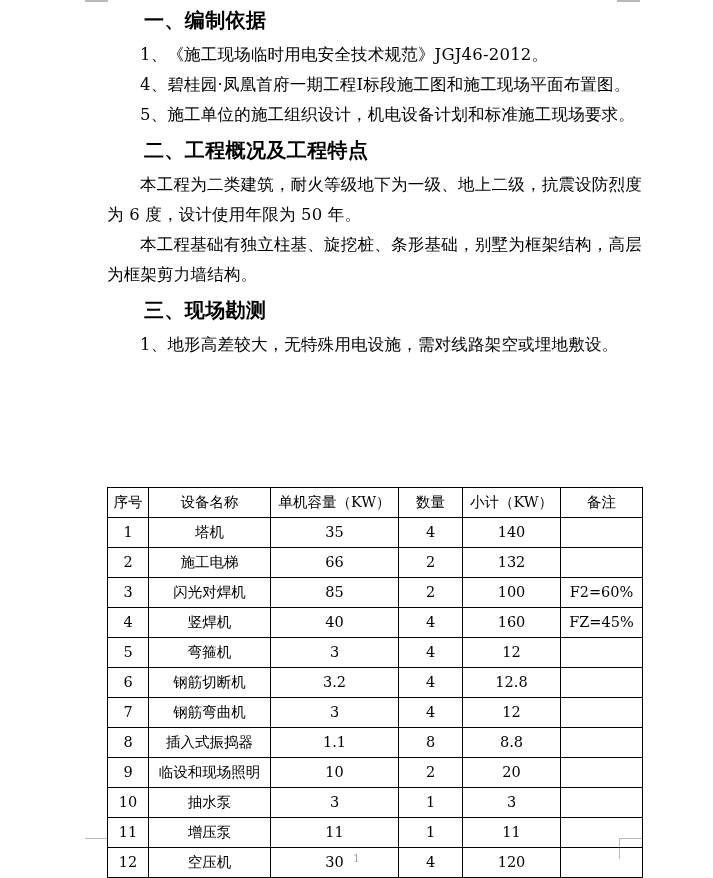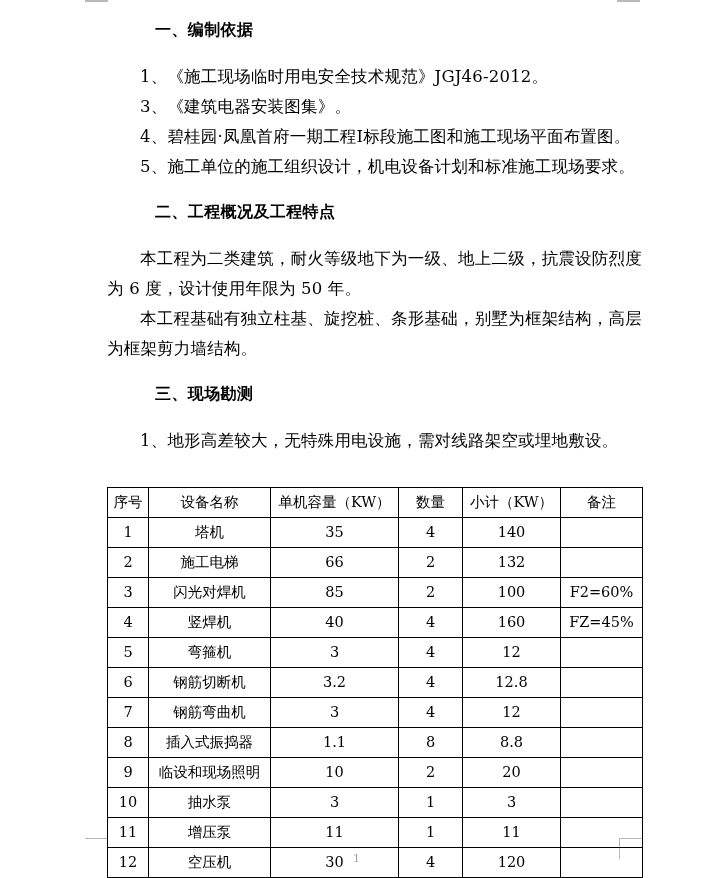--- a/index.html
+++ b/index.html
@@ -31,27 +31,27 @@
 
   
   .page-body {
     position: absolute;
     left: 107px;
     top: 0px;
     width: 535px;
   }
 
   .heading {
-    font-family: Liberation Mono, monospace;
+    font-family: Liberation Sans, sans-serif;
     font-weight: bold;
-    font-size: 16px;
+    font-size: 20px;
     line-height: 30px;
     text-indent: 32px;
     letter-spacing: 0.4px;
-    margin: 16px;
+    margin: 5px;
     white-space: nowrap;
   }
 
   .para {
     font-family: "DejaVu Serif", "Liberation Serif", serif;
     font-size: 16.5px;
     line-height: 30px;
     margin: 0;
     text-align: justify;
     text-justify: inter-ideograph;
@@ -108,21 +108,20 @@
 
 <div class="crop-mark crop-top-left"></div>
 <div class="crop-mark crop-top-right"></div>
 <div class="crop-mark crop-bot-left"></div>
 <div class="crop-mark crop-bot-right"></div>
 
 <div class="page-body">
 
   <div class="heading">一、编制依据</div>
   <div class="para indent">1、《施工现场临时用电安全技术规范》JGJ46-2012。</div>
-  <div class="para indent">3、《建筑电器安装图集》。</div>
   <div class="para indent">4、碧桂园·凤凰首府一期工程Ⅰ标段施工图和施工现场平面布置图。</div>
   <div class="para indent">5、施工单位的施工组织设计，机电设备计划和标准施工现场要求。</div>
 
   <div class="heading">二、工程概况及工程特点</div>
   <div class="para indent">本工程为二类建筑，耐火等级地下为一级、地上二级，抗震设防烈度为 6 度，设计使用年限为 50 年。</div>
   <div class="para indent">本工程基础有独立柱基、旋挖桩、条形基础，别墅为框架结构，高层为框架剪力墙结构。</div>
 
   <div class="heading">三、现场勘测</div>
   <div class="para indent">1、地形高差较大，无特殊用电设施，需对线路架空或埋地敷设。</div>
 

